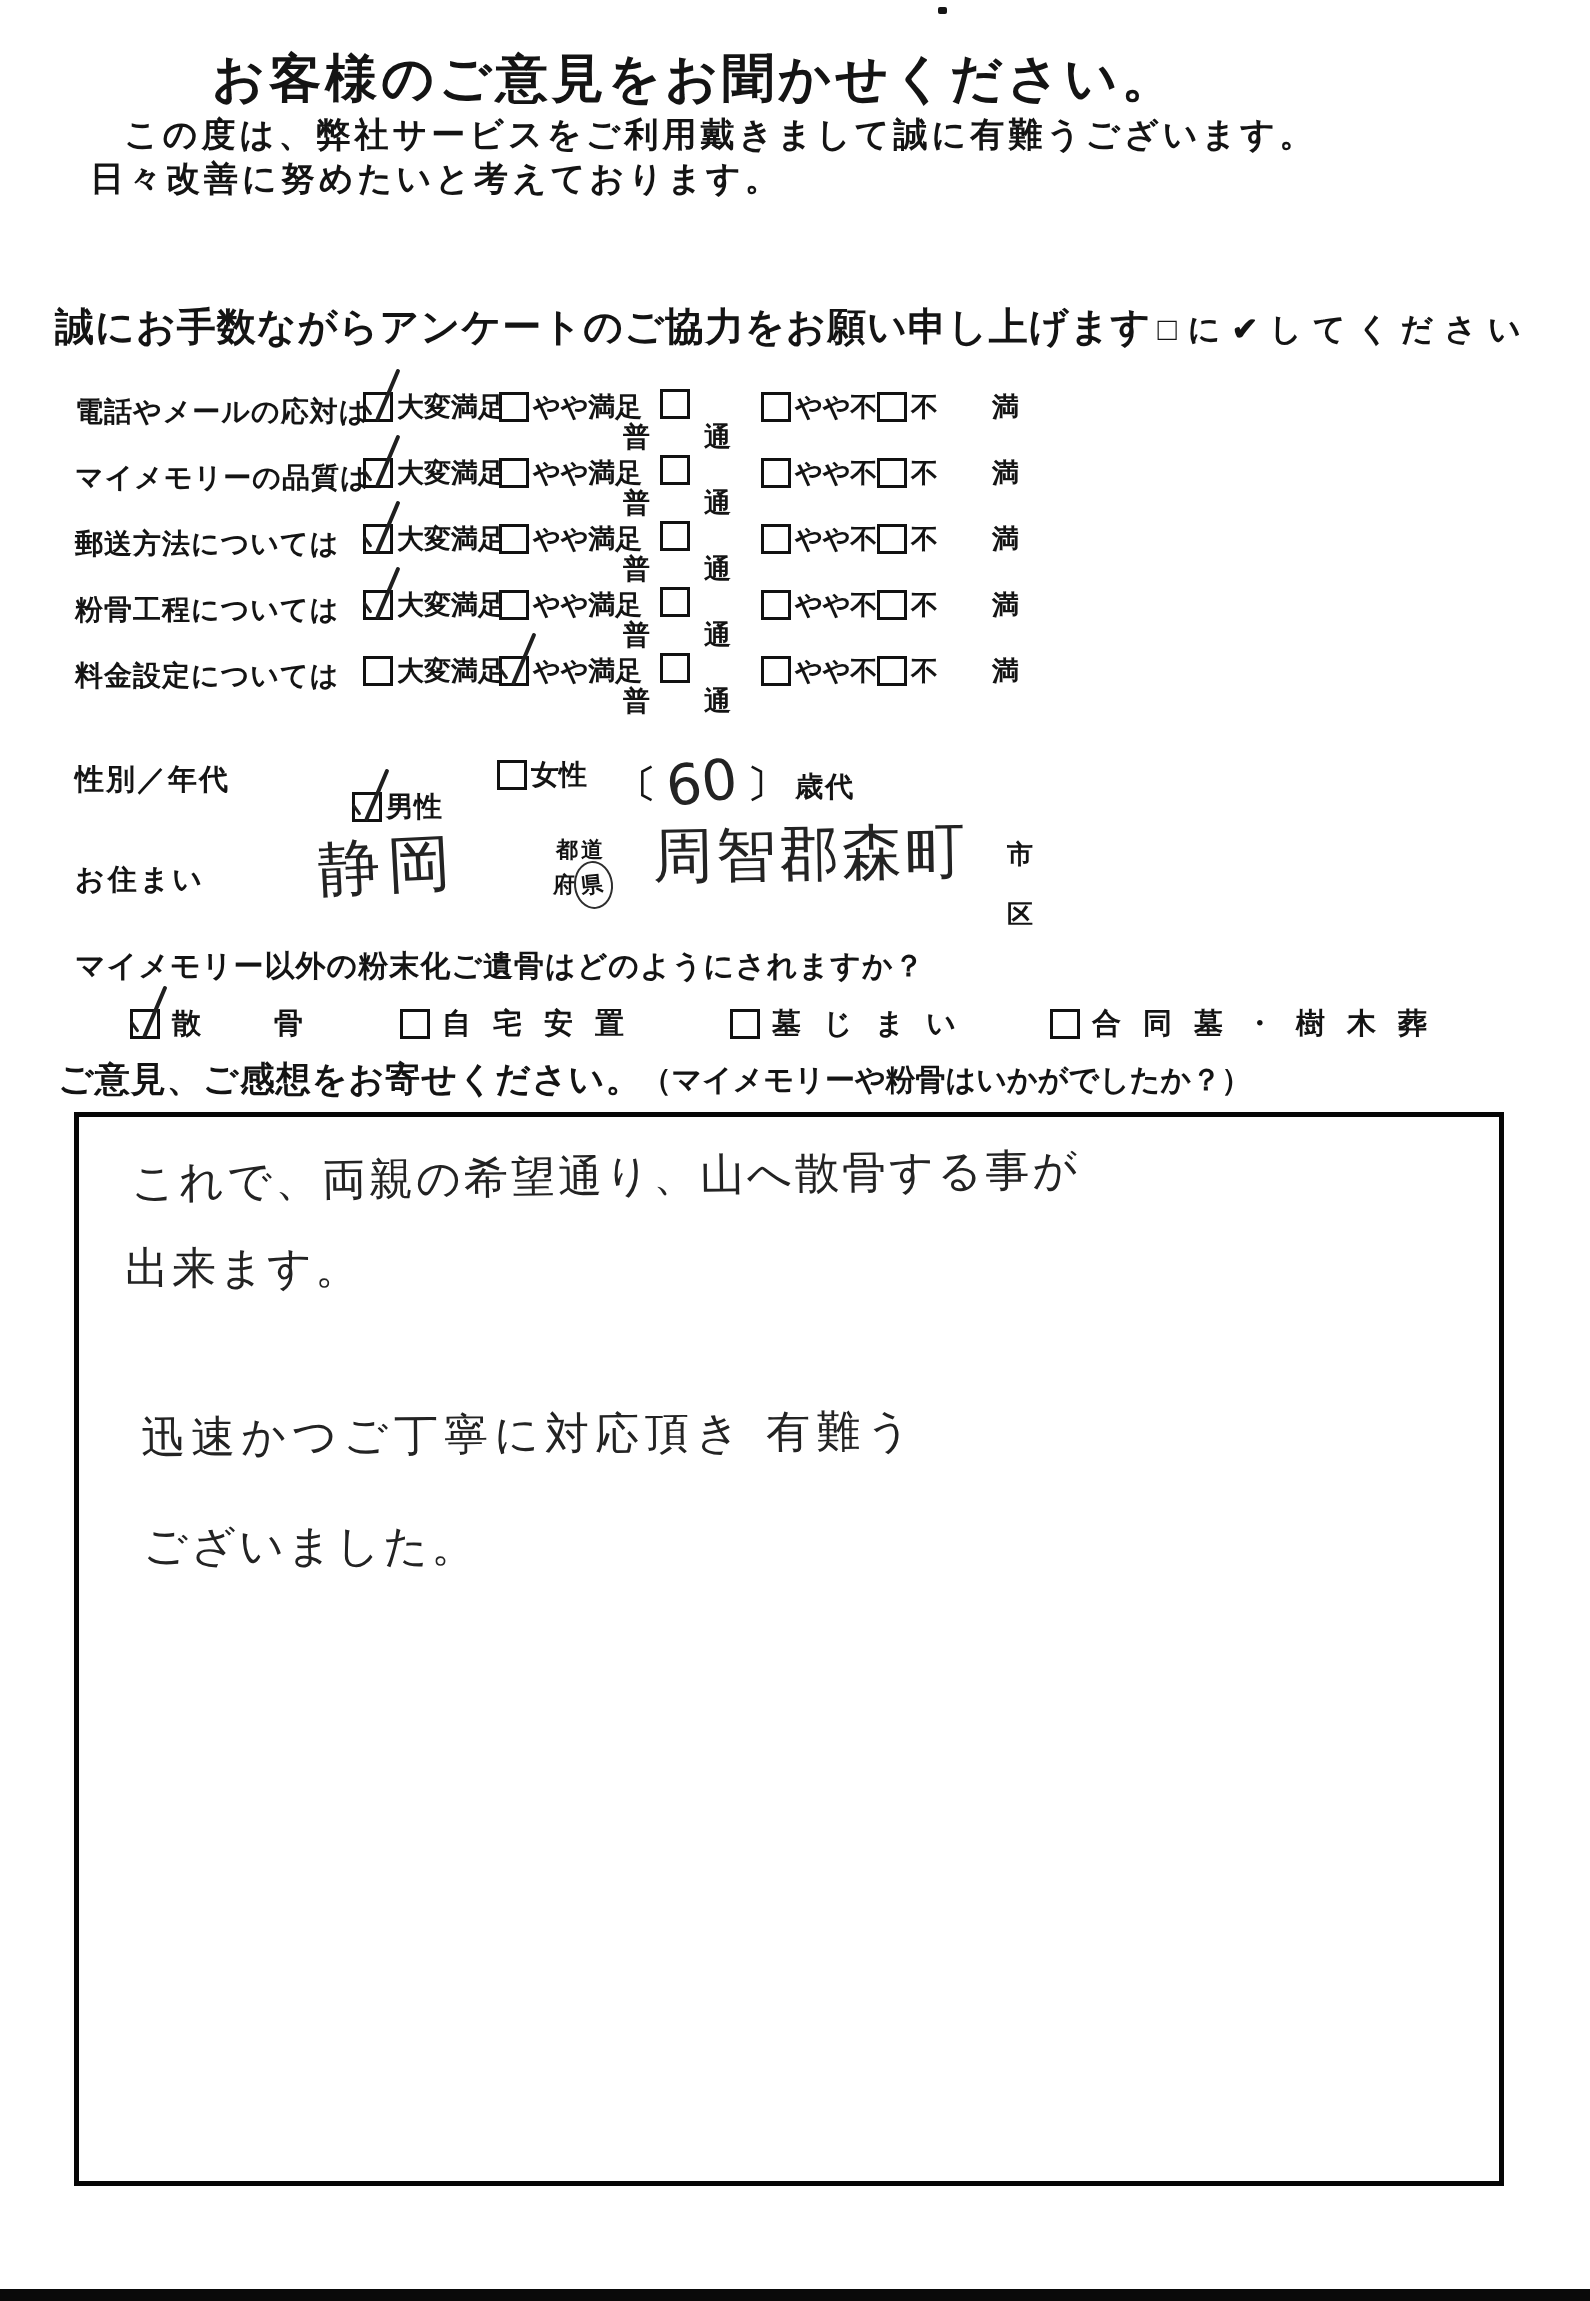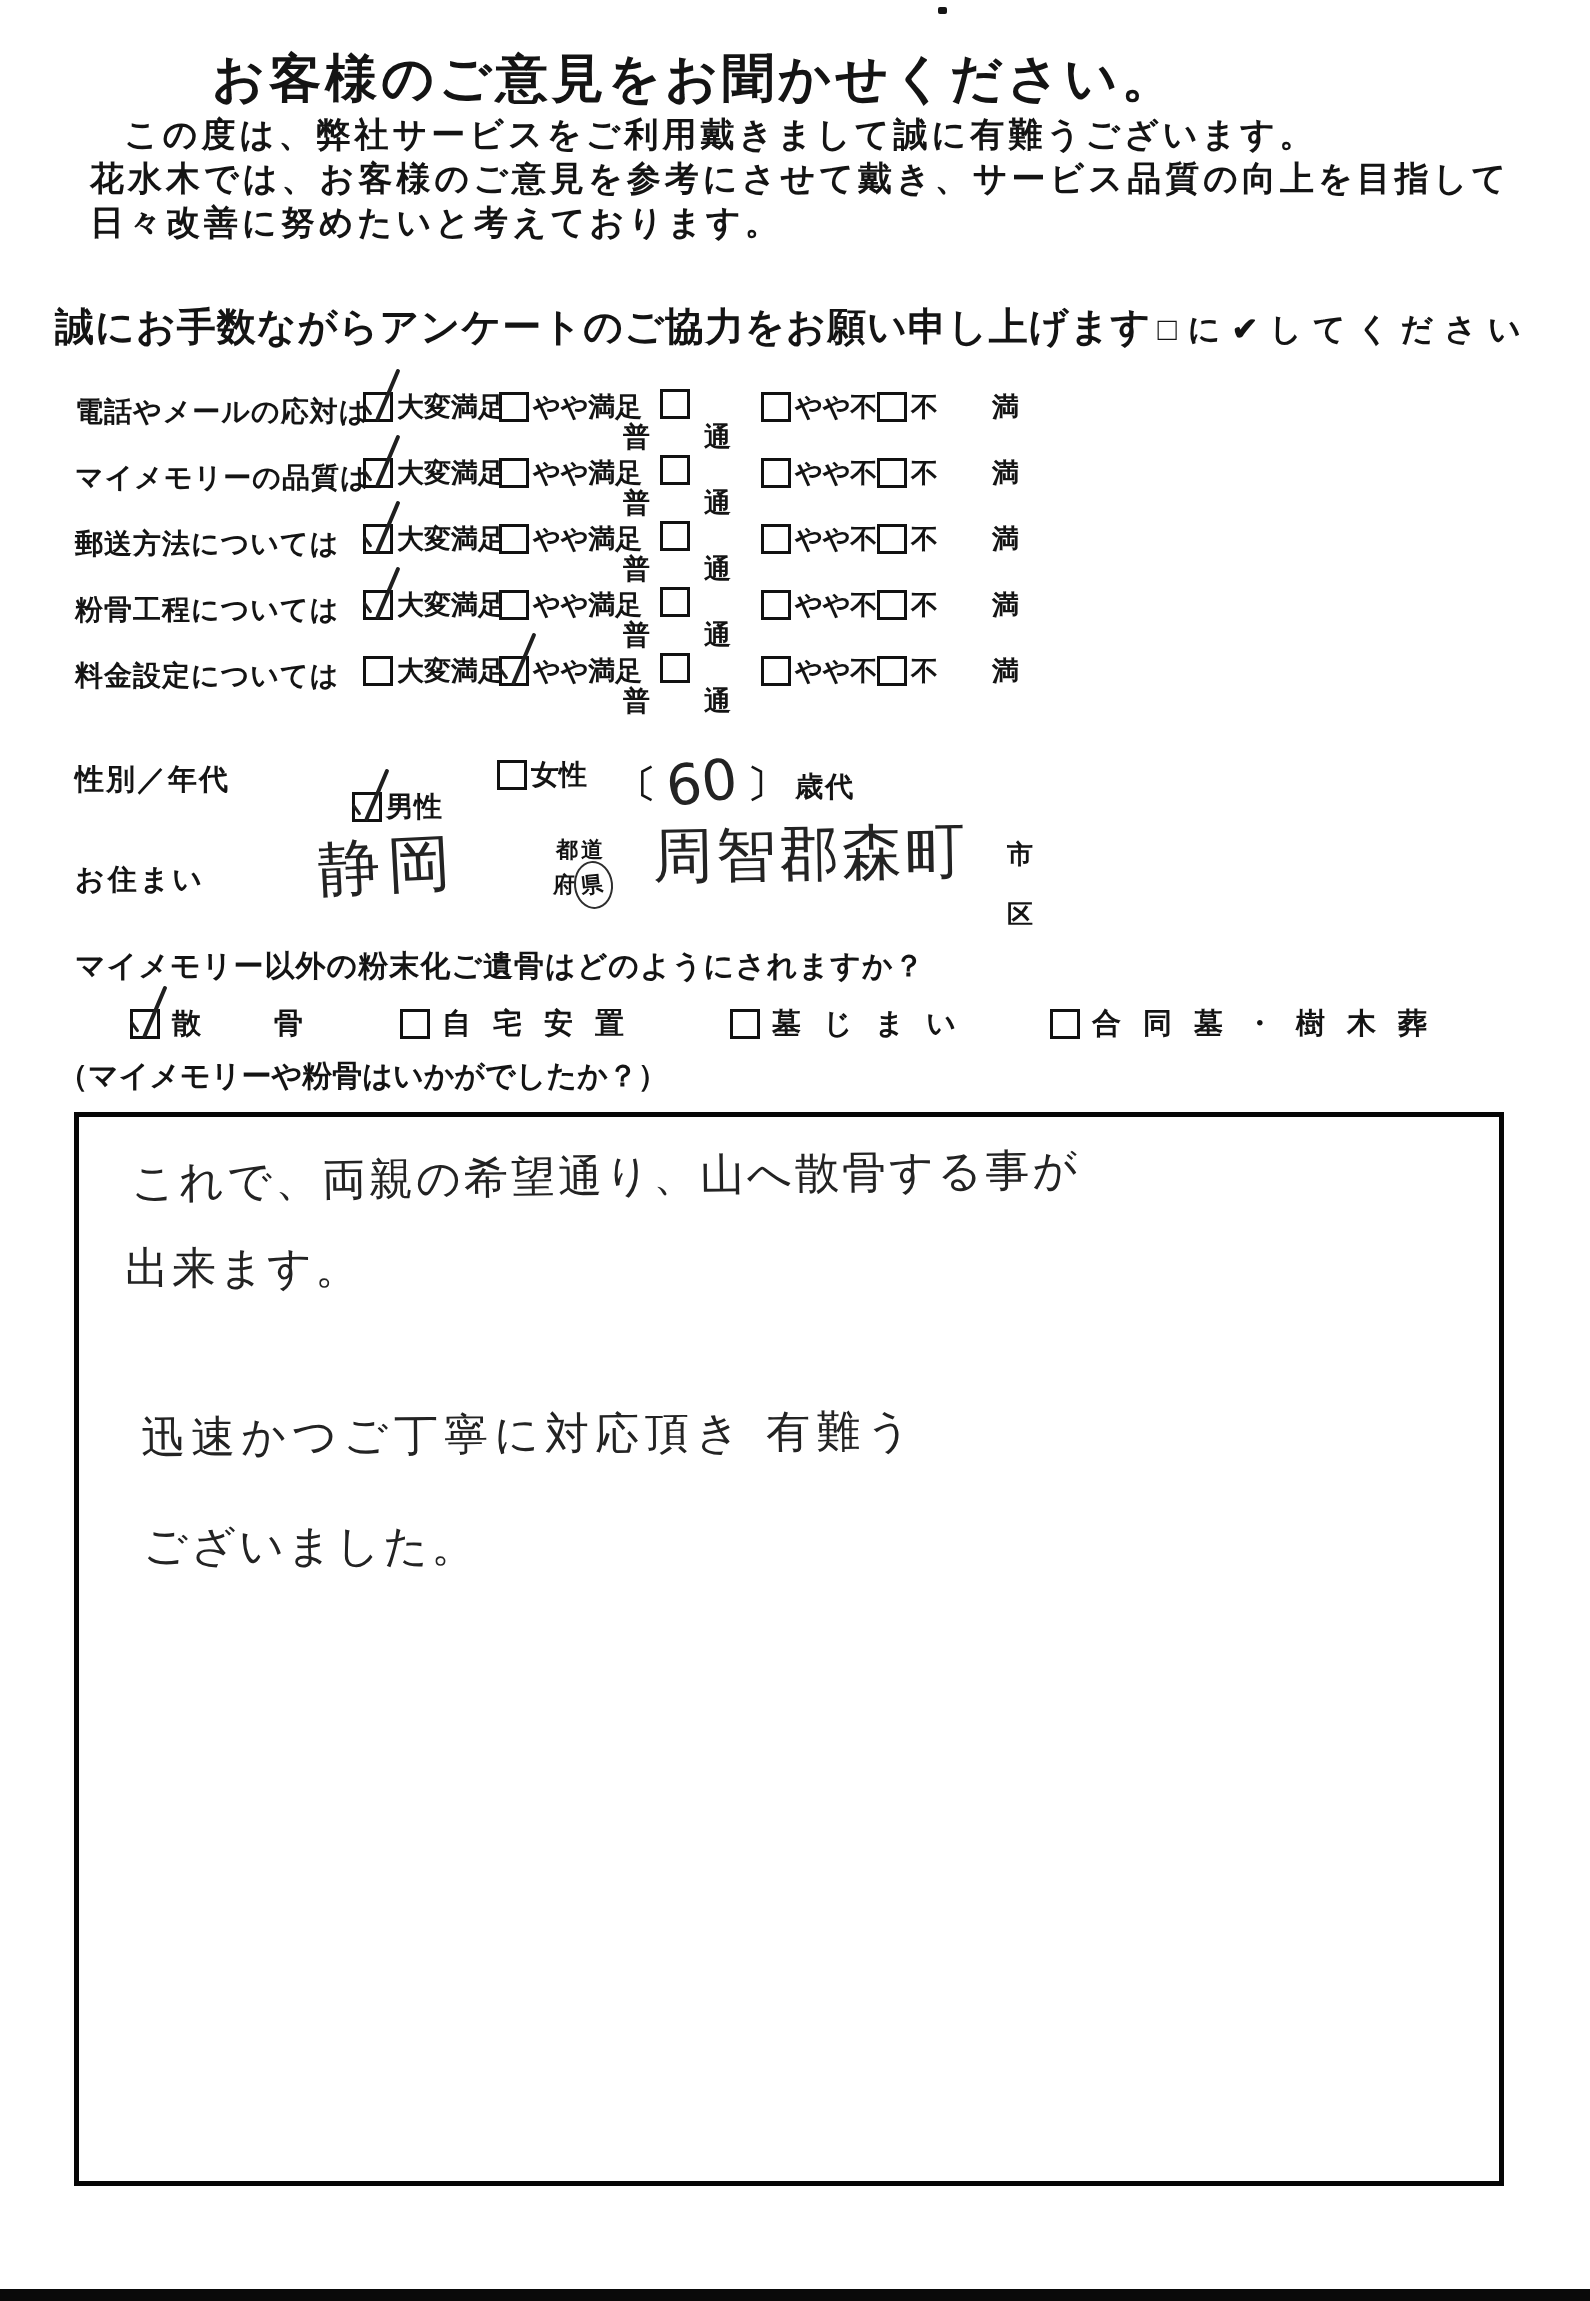--- a/index.html
+++ b/index.html
@@ -77,21 +77,20 @@
 <body>
 
 <div class="sheet">
 
   <div class="speck"></div>
 
   <div class="title">お客様のご意見をお聞かせください。</div>
 
   <div class="intro">
     <div class="indent">この度は、弊社サービスをご利用戴きまして誠に有難うございます。</div>
-    <div>花水木では、お客様のご意見を参考にさせて戴き、サービス品質の向上を目指して</div>
     <div>日々改善に努めたいと考えております。</div>
   </div>
 
   <div class="section-head">
     <span class="main">誠にお手数ながらアンケートのご協力をお願い申し上げます</span>
     <span class="note">□に✔してください</span>
   </div>
 
   <div class="survey">
 
@@ -170,20 +169,21 @@
   <div class="remains-q">マイメモリー以外の粉末化ご遺骨はどのようにされますか？</div>
 
   <div class="remains-opts">
     <span class="opt r0"><span class="cb checked"></span><span>散　骨</span></span>
     <span class="opt r1"><span class="cb"></span><span>自宅安置</span></span>
     <span class="opt r2"><span class="cb"></span><span>墓じまい</span></span>
     <span class="opt r3"><span class="cb"></span><span>合同墓・樹木葬</span></span>
   </div>
 
   <div class="comment-prompt">
+    <span class="main">ご意見、ご感想をお寄せください。</span>
     <span class="paren">（マイメモリーや粉骨はいかがでしたか？）</span>
   </div>
 
   <div class="comment-box">
     <div class="cline cl0 hw">これで、両親の希望通り、山へ散骨する事が</div>
     <div class="cline cl1 hw">出来ます。</div>
     <div class="cline cl2 hw">迅速かつご丁寧に対応頂き 有難う</div>
     <div class="cline cl3 hw">ございました。</div>
   </div>
 

